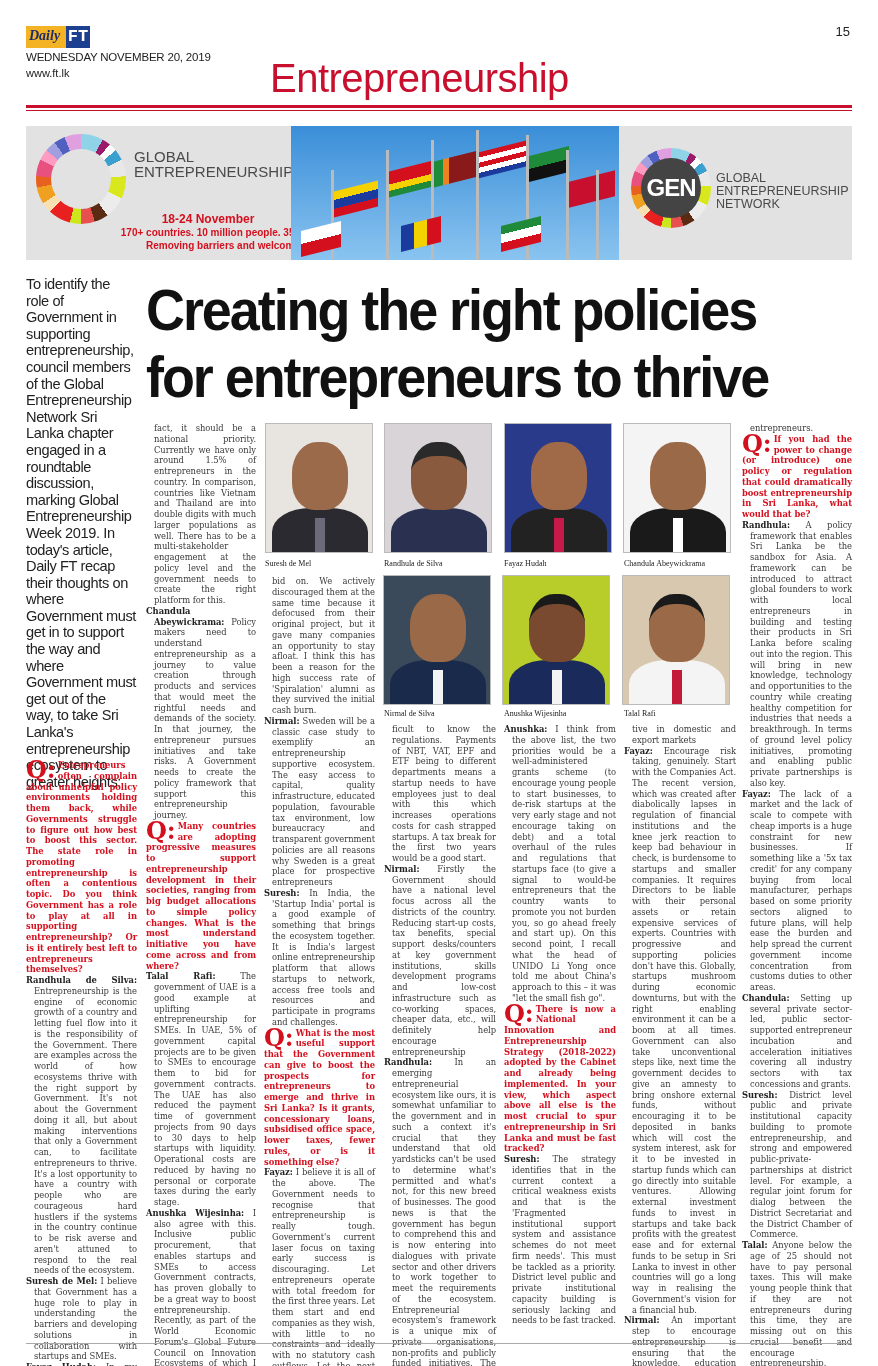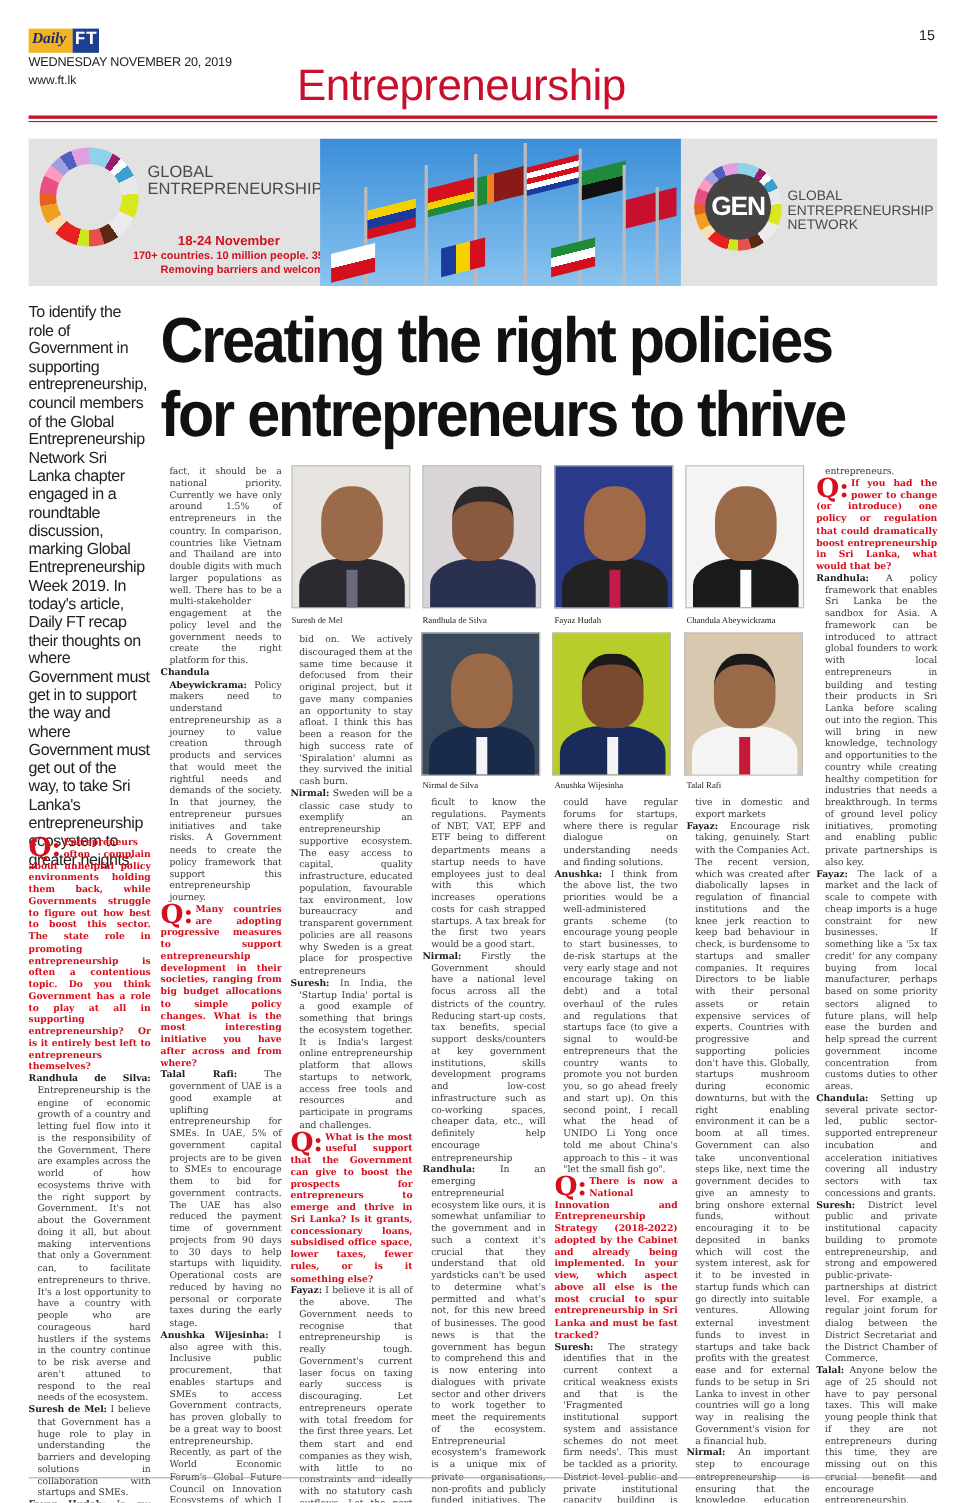--- a/index.html
+++ b/index.html
@@ -173,21 +173,21 @@
   <p class="q"><span class="big">Q:</span><span>Entrepreneurs often complain about unhelpful policy environments holding them back, while Governments struggle to figure out how best to boost this sector. The state role in promoting entrepreneurship is often a contentious topic. Do you think Government has a role to play at all in supporting entrepreneurship? Or is it entirely best left to entrepreneurs themselves?</span></p>
   <p class="ans"><span class="spk">Randhula de Silva:</span><span> Entrepreneurship is the engine of economic growth of a country and letting fuel flow into it is the responsibility of the Government. There are examples across the world of how ecosystems thrive with the right support by Government. It's not about the Government doing it all, but about making interventions that only a Government can, to facilitate entrepreneurs to thrive. It's a lost opportunity to have a country with people who are courageous hard hustlers if the systems in the country continue to be risk averse and aren't attuned to respond to the real needs of the ecosystem.</span></p>
   <p class="ans"><span class="spk">Suresh de Mel:</span><span> I believe that Government has a huge role to play in understanding the barriers and developing solutions in collaboration with startups and SMEs.</span></p>
   <p class="ans"><span class="spk">Fayaz Hudah:</span><span> In my view, the presence and/or absence of policy are deliberate actions at the Government's disposal to be used to achieve its desired outcomes. It's true what they say, you get what you wish for.</span></p>
 
 </div>
 
 <div class="col" style="left:146px;top:423px;width:110px">
   <p style="padding-left:8px">fact, it should be a national priority. Currently we have only around 1.5% of entrepreneurs in the country. In comparison, countries like Vietnam and Thailand are into double digits with much larger populations as well. There has to be a multi-stakeholder engagement at the policy level and the government needs to create the right platform for this.</p>
   <p class="ans"><span class="spk">Chandula Abeywickrama:</span><span> Policy makers need to understand entrepreneurship as a journey to value creation through products and services that would meet the rightful needs and demands of the society. In that journey, the entrepreneur pursues initiatives and take risks. A Government needs to create the policy framework that support this entrepreneurship journey.</span></p>
-  <p class="q"><span class="big">Q:</span><span>Many countries are adopting progressive measures to support entrepreneurship development in their societies, ranging from big budget allocations to simple policy changes. What is the most interesting initiative you have after across and from where?</span></p>
+  <p class="q"><span class="big">Q:</span><span>Many countries are adopting progressive measures to support entrepreneurship development in their societies, ranging from big budget allocations to simple policy changes. What is the most understand initiative you have come across and from where?</span></p>
   <p class="ans"><span class="spk">Talal Rafi:</span><span> The government of UAE is a good example at uplifting entrepreneurship for SMEs. In UAE, 5% of government capital projects are to be given to SMEs to encourage them to bid for government contracts. The UAE has also reduced the payment time of government projects from 90 days to 30 days to help startups with liquidity. Operational costs are reduced by having no personal or corporate taxes during the early stage.</span></p>
   <p class="ans"><span class="spk">Anushka Wijesinha:</span><span> I also agree with this. Inclusive public procurement, that enables startups and SMEs to access Government contracts, has proven globally to be a great way to boost entrepreneurship. Recently, as part of the World Economic Forum's Global Future Council on Innovation Ecosystems of which I am a member, we produced a whitepaper and toolkit for policymakers on inclusive public procurement to spur innovation and entrepreneurship. It contains examples from Dubai, Kenya, Australia, China, USA, and Singapore. In Budget 2019, Sri Lanka announced an earmark of 10% of all government procurement to be reserved for small entrepreneurs. This is a good start. We have to simultaneously cut red tape for entrepreneurs to truly access these contracts. This also has to be done without creating corrupt incentives and 'tenderpreneurs'.</span></p>
 
 </div>
 
 <div class="col" style="left:264px;top:576px;width:111px">
   <p style="padding-left:8px">bid on. We actively discouraged them at the same time because it defocused from their original project, but it gave many companies an opportunity to stay afloat. I think this has been a reason for the high success rate of 'Spiralation' alumni as they survived the initial cash burn.</p>
   <p class="ans"><span class="spk">Nirmal:</span><span> Sweden will be a classic case study to exemplify an entrepreneurship supportive ecosystem. The easy access to capital, quality infrastructure, educated population, favourable tax environment, low bureaucracy and transparent government policies are all reasons why Sweden is a great place for prospective entrepreneurs</span></p>
   <p class="ans"><span class="spk">Suresh:</span><span> In India, the 'Startup India' portal is a good example of something that brings the ecosystem together. It is India's largest online entrepreneurship platform that allows startups to network, access free tools and resources and participate in programs and challenges.</span></p>
   <p class="q"><span class="big">Q:</span><span>What is the most useful support that the Government can give to boost the prospects for entrepreneurs to emerge and thrive in Sri Lanka? Is it grants, concessionary loans, subsidised office space, lower taxes, fewer rules, or is it something else?</span></p>
@@ -196,21 +196,20 @@
 </div>
 
 <div class="col" style="left:384px;top:724px;width:112px">
   <p style="padding-left:8px">ficult to know the regulations. Payments of NBT, VAT, EPF and ETF being to different departments means a startup needs to have employees just to deal with this which increases operations costs for cash strapped startups. A tax break for the first two years would be a good start.</p>
   <p class="ans"><span class="spk">Nirmal:</span><span> Firstly the Government should have a national level focus across all the districts of the country. Reducing start-up costs, tax benefits, special support desks/counters at key government institutions, skills development programs and low-cost infrastructure such as co-working spaces, cheaper data, etc., will definitely help encourage entrepreneurship</span></p>
   <p class="ans"><span class="spk">Randhula:</span><span> In an emerging entrepreneurial ecosystem like ours, it is somewhat unfamiliar to the government and in such a context it's crucial that they understand that old yardsticks can't be used to determine what's permitted and what's not, for this new breed of businesses. The good news is that the government has begun to comprehend this and is now entering into dialogues with private sector and other drivers to work together to meet the requirements of the ecosystem. Entrepreneurial ecosystem's framework is a unique mix of private organisations, non-profits and publicly funded initiatives. The role of the Government in creating an enabling environment starts with one basic element which is understanding the growth mindset and catering to it.</span></p>
 
 </div>
 
 <div class="col" style="left:504px;top:724px;width:112px">
-  <p style="padding-left:8px">could have regular forums for startups, where there is regular dialogue on understanding needs and finding solutions.</p>
   <p class="ans"><span class="spk">Anushka:</span><span> I think from the above list, the two priorities would be a well-administered grants scheme (to encourage young people to start businesses, to de-risk startups at the very early stage and not encourage taking on debt) and a total overhaul of the rules and regulations that startups face (to give a signal to would-be entrepreneurs that the country wants to promote you not burden you, so go ahead freely and start up). On this second point, I recall what the head of UNIDO Li Yong once told me about China's approach to this – it was "let the small fish go".</span></p>
   <p class="q"><span class="big">Q:</span><span>There is now a National Innovation and Entrepreneurship Strategy (2018-2022) adopted by the Cabinet and already being implemented. In your view, which aspect above all else is the most crucial to spur entrepreneurship in Sri Lanka and must be fast tracked?</span></p>
   <p class="ans"><span class="spk">Suresh:</span><span> The strategy identifies that in the current context a critical weakness exists and that is the 'Fragmented institutional support system and assistance schemes do not meet firm needs'. This must be tackled as a priority. District level public and private institutional capacity building is seriously lacking and needs to be fast tracked.</span></p>
 
 </div>
 
 <div class="col" style="left:624px;top:724px;width:112px">
   <p style="padding-left:8px">tive in domestic and export markets</p>
   <p class="ans"><span class="spk">Fayaz:</span><span> Encourage risk taking, genuinely. Start with the Companies Act. The recent version, which was created after diabolically lapses in regulation of financial institutions and the knee jerk reaction to keep bad behaviour in check, is burdensome to startups and smaller companies. It requires Directors to be liable with their personal assets or retain expensive services of experts. Countries with progressive and supporting policies don't have this. Globally, startups mushroom during economic downturns, but with the right enabling environment it can be a boom at all times. Government can also take unconventional steps like, next time the government decides to give an amnesty to bring onshore external funds, without encouraging it to be deposited in banks which will cost the system interest, ask for it to be invested in startup funds which can go directly into suitable ventures. Allowing external investment funds to invest in startups and take back profits with the greatest ease and for external funds to be setup in Sri Lanka to invest in other countries will go a long way in realising the Government's vision for a financial hub.</span></p>
   <p class="ans"><span class="spk">Nirmal:</span><span> An important step to encourage entrepreneurship is ensuring that the knowledge, education and skills development programs are designed in a manner that equips Sri Lankan's to be truly world class through creativity and innovation.</span></p>

